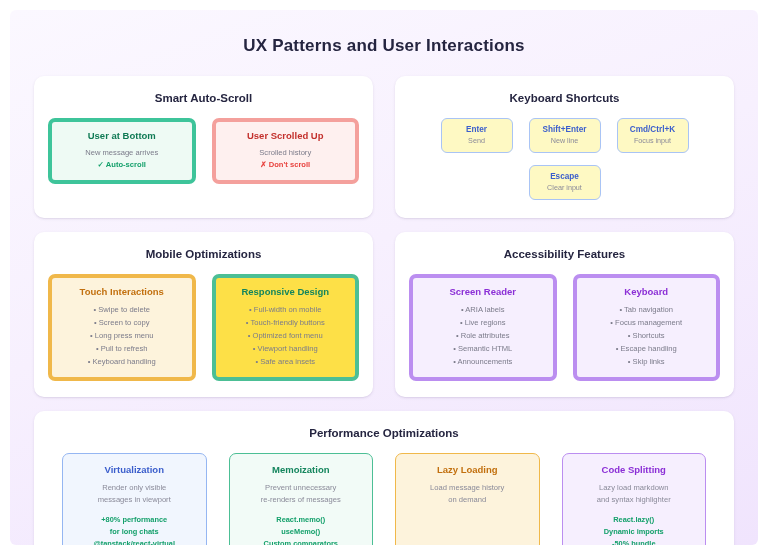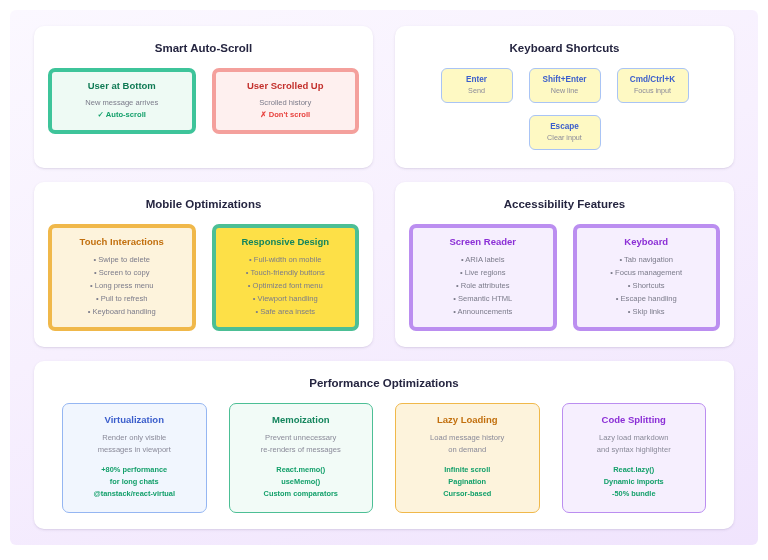--- a/index.html
+++ b/index.html
@@ -150,20 +150,21 @@
     font-size: 7.4px;
     font-weight: bold;
     line-height: 1.65;
   }
 </style>
 </head>
 <body>
 
 <div class="page">
 
+  <div class="page-title">UX Patterns and User Interactions</div>
 
   <div class="row">
 
     <div class="panel">
       <div class="panel-title">Smart Auto-Scroll</div>
       <div class="cards" id="autoScrollCards">
           <div class="card" style="border-color: rgb(62, 196, 154); background: rgb(238, 250, 244);">
             <div class="card-title" style="color: rgb(15, 122, 84);">User at Bottom</div>
             <div class="card-line">New message arrives</div>
             <div class="card-accent" style="color: rgb(20, 160, 107);">✓ Auto-scroll</div>
@@ -277,25 +278,20 @@
             <div class="perf-metrics">
               <div class="perf-metric" style="color: rgb(20, 160, 107);">React.memo()</div>
               <div class="perf-metric" style="color: rgb(20, 160, 107);">useMemo()</div>
               <div class="perf-metric" style="color: rgb(20, 160, 107);">Custom comparators</div>
             </div>
           </div>
           <div class="perf-card" style="border-color: rgb(240, 184, 74); background: rgb(253, 243, 220);">
             <div class="perf-title" style="color: rgb(194, 112, 15);">Lazy Loading</div>
             <div class="perf-desc">Load message history</div>
             <div class="perf-desc">on demand</div>
-            <div class="perf-metrics">
-              <div class="perf-metric" style="color: rgb(20, 160, 107);">Infinite scroll</div>
-              <div class="perf-metric" style="color: rgb(20, 160, 107);">Pagination</div>
-              <div class="perf-metric" style="color: rgb(20, 160, 107);">Cursor-based</div>
-            </div>
           </div>
           <div class="perf-card" style="border-color: rgb(187, 142, 240); background: rgb(246, 239, 254);">
             <div class="perf-title" style="color: rgb(139, 47, 214);">Code Splitting</div>
             <div class="perf-desc">Lazy load markdown</div>
             <div class="perf-desc">and syntax highlighter</div>
             <div class="perf-metrics">
               <div class="perf-metric" style="color: rgb(20, 160, 107);">React.lazy()</div>
               <div class="perf-metric" style="color: rgb(20, 160, 107);">Dynamic imports</div>
               <div class="perf-metric" style="color: rgb(20, 160, 107);">-50% bundle</div>
             </div>

